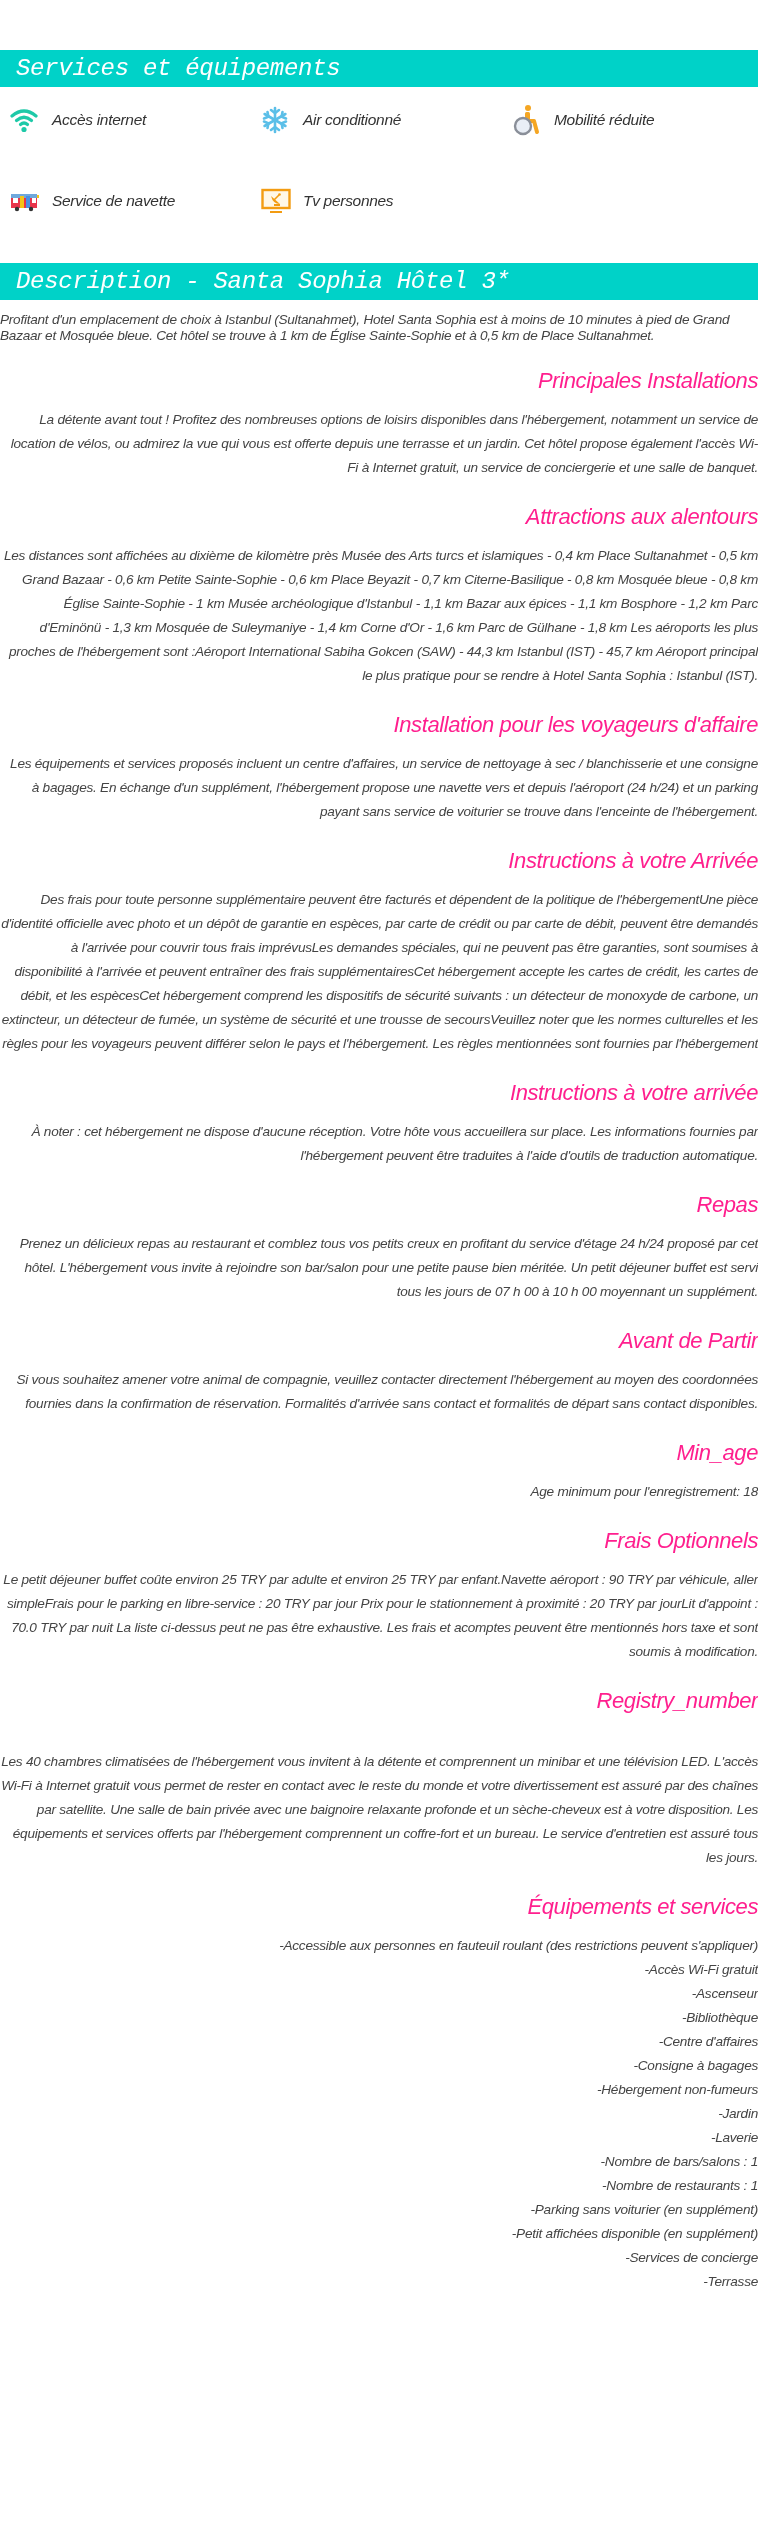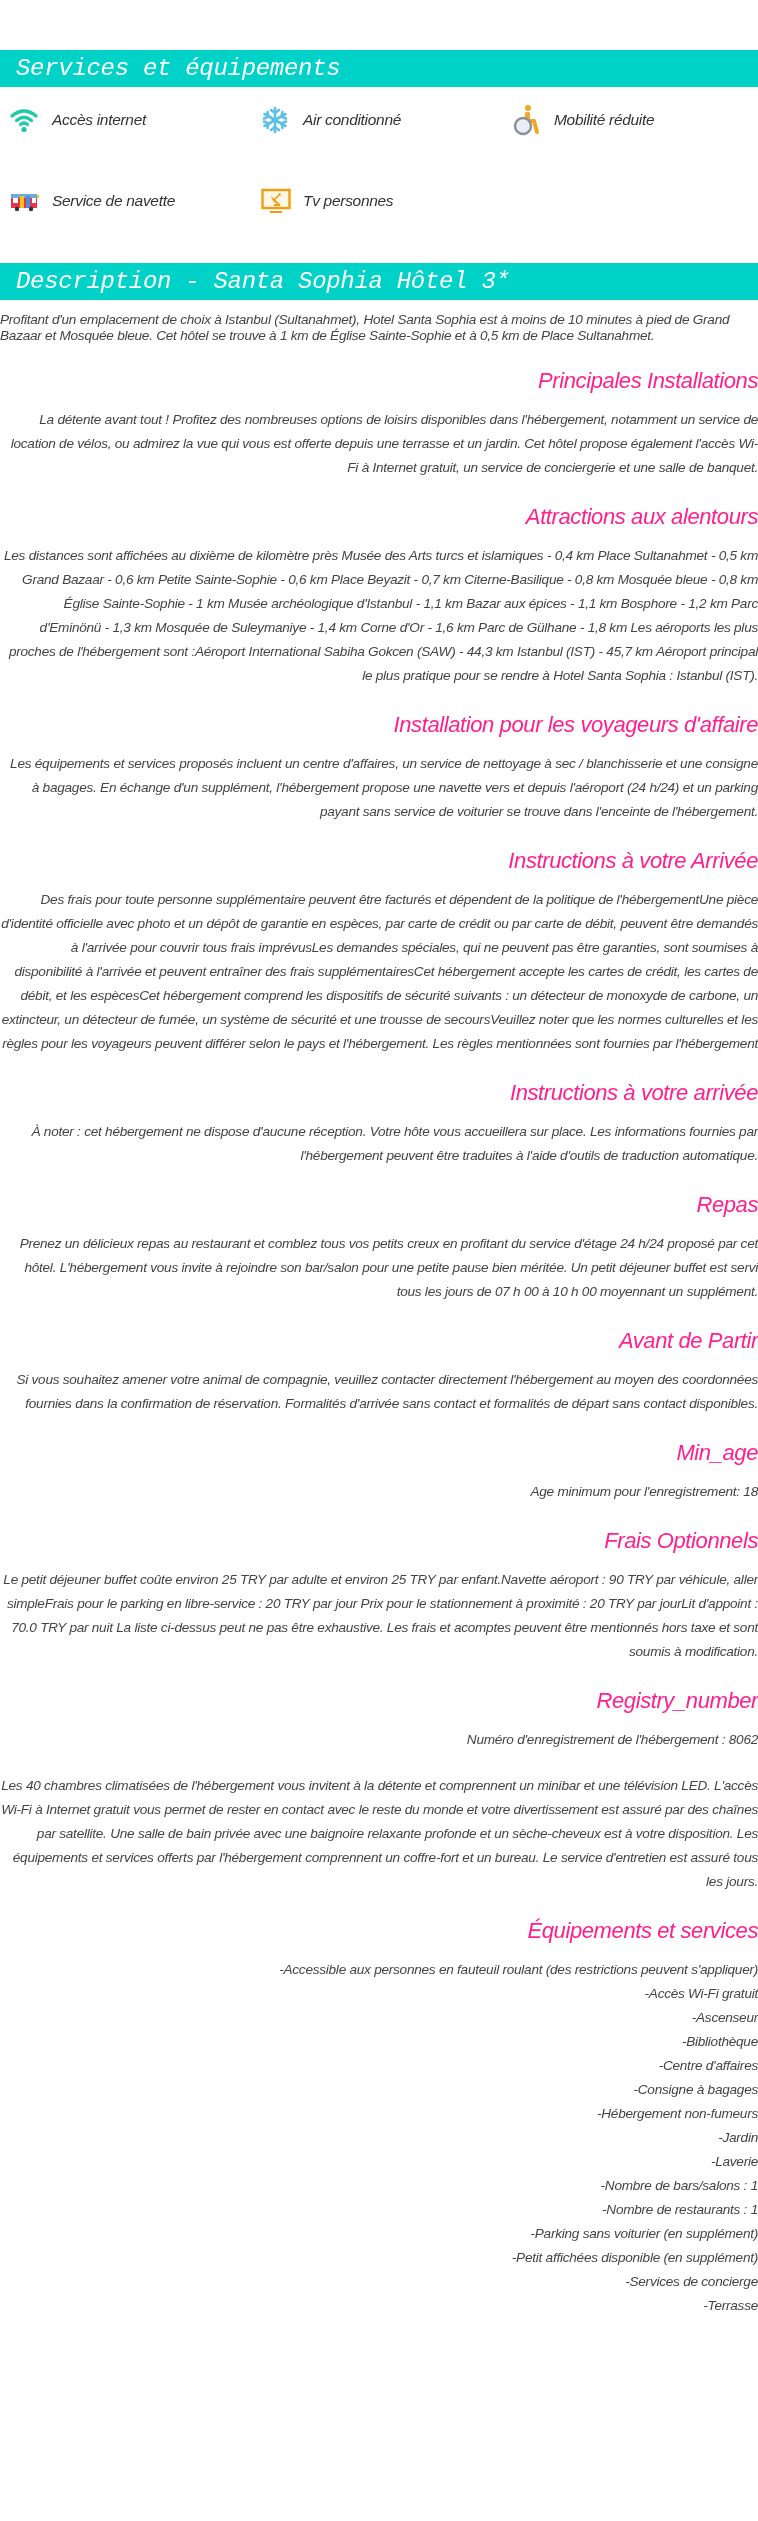--- a/index.html
+++ b/index.html
@@ -209,21 +209,20 @@
     <p>Age minimum pour l'enregistrement: 18</p>
   </div>
 
   <div class="section">
     <h3>Frais Optionnels</h3>
     <p>Le petit déjeuner buffet coûte environ 25 TRY par adulte et environ 25 TRY par enfant.Navette aéroport : 90 TRY par véhicule, aller simpleFrais pour le parking en libre-service : 20 TRY par jour Prix pour le stationnement à proximité : 20 TRY par jourLit d'appoint : 70.0 TRY par nuit La liste ci-dessus peut ne pas être exhaustive. Les frais et acomptes peuvent être mentionnés hors taxe et sont soumis à modification.</p>
   </div>
 
   <div class="section">
     <h3>Registry_number</h3>
-    <p>Numéro d'enregistrement de l'hébergement : 8062</p>
   </div>
 
   <div class="section">
     <p>Les 40 chambres climatisées de l'hébergement vous invitent à la détente et comprennent un minibar et une télévision LED. L'accès Wi-Fi à Internet gratuit vous permet de rester en contact avec le reste du monde et votre divertissement est assuré par des chaînes par satellite. Une salle de bain privée avec une baignoire relaxante profonde et un sèche-cheveux est à votre disposition. Les équipements et services offerts par l'hébergement comprennent un coffre-fort et un bureau. Le service d'entretien est assuré tous les jours.</p>
   </div>
 
   <div class="section">
     <h3>Équipements et services</h3>
     <ul>
       <li>-Accessible aux personnes en fauteuil roulant (des restrictions peuvent s'appliquer)</li>

